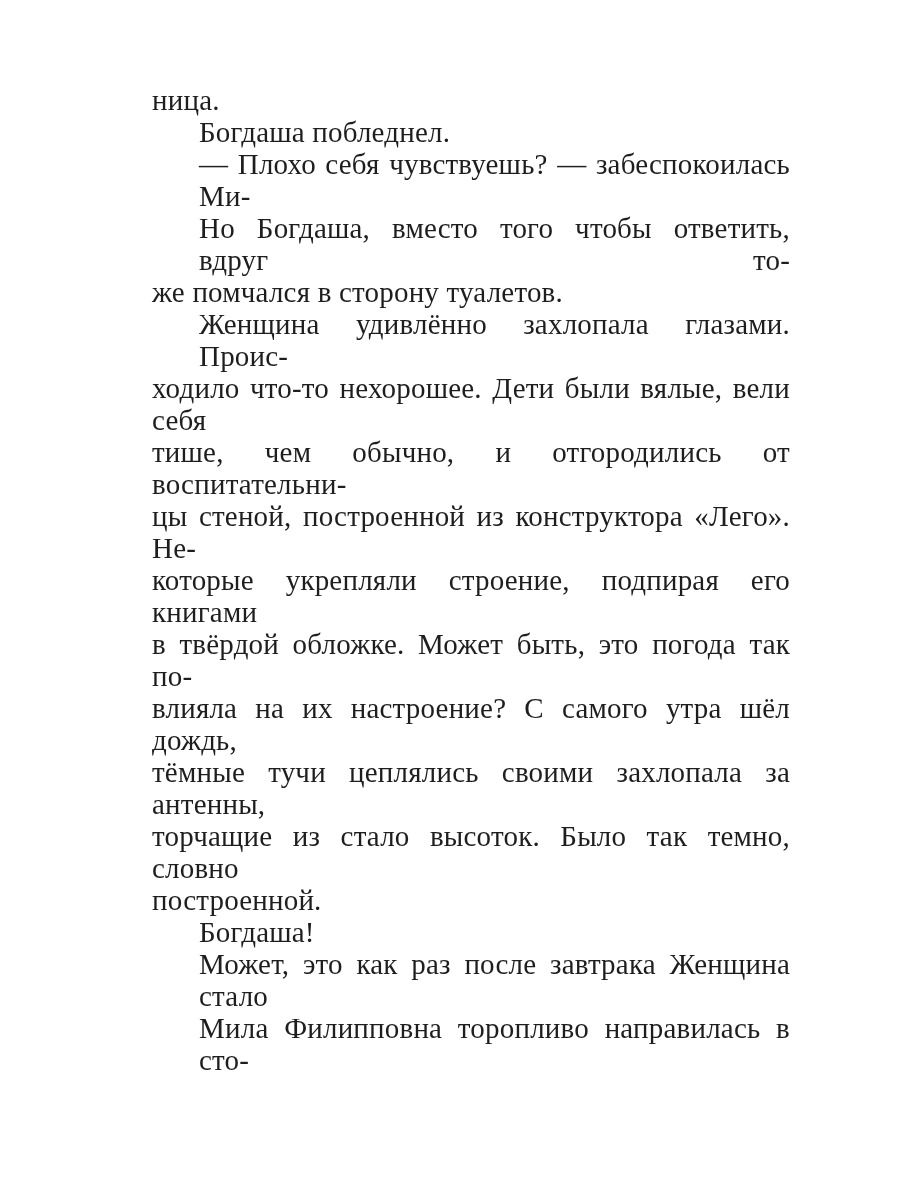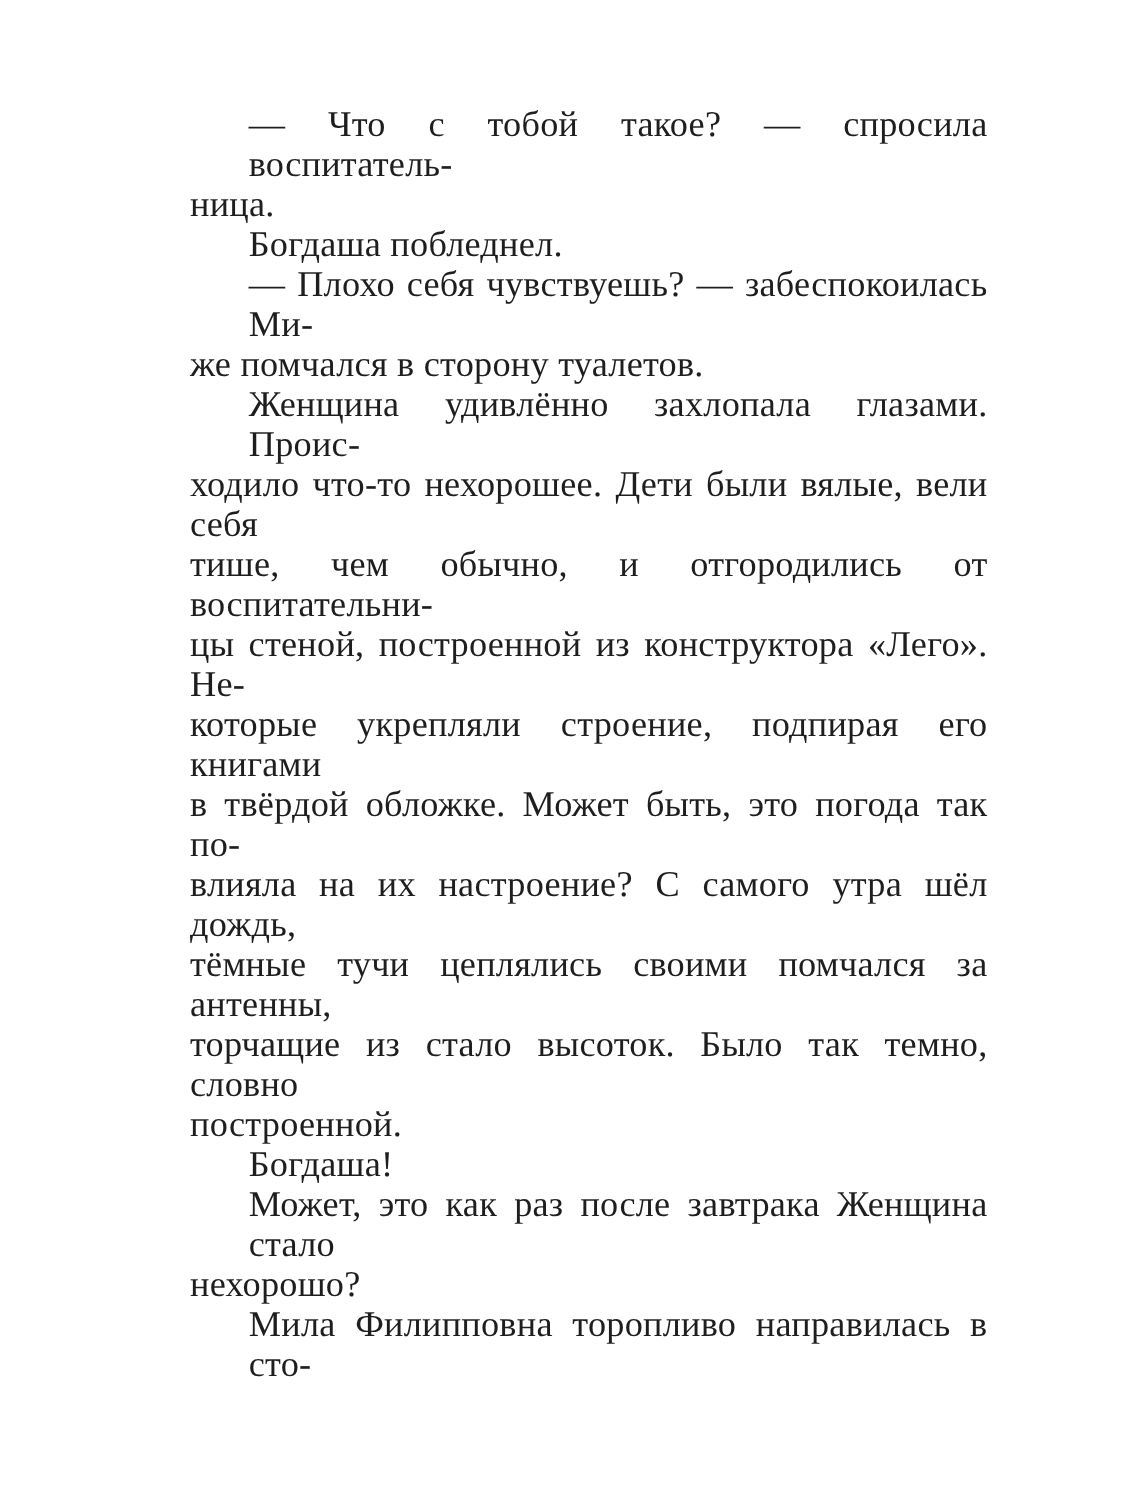--- a/index.html
+++ b/index.html
@@ -48,48 +48,47 @@
     text-align: left;
     text-align-last: left;
   }
 </style>
 </head>
 <body>
 
 <div class="book-page">
   <div class="page-text" style="color: rgb(30, 30, 30);">
       <div class="paragraph">
-        <div class="line first">— Что с тобой такое? — спросила воспитатель-</div>
         <div class="line last">ница.</div>
       </div>
       <div class="paragraph">
         <div class="line first last">Богдаша побледнел.</div>
       </div>
       <div class="paragraph">
         <div class="line first">— Плохо себя чувствуешь? — забеспокоилась Ми-</div>
       </div>
       <div class="paragraph">
+        <div class="line first">Но Богдаша, вместо того чтобы ответить, вдруг то-</div>
         <div class="line last">же помчался в сторону туалетов.</div>
       </div>
       <div class="paragraph">
         <div class="line first">Женщина удивлённо захлопала глазами. Проис-</div>
         <div class="line">ходило что-то нехорошее. Дети были вялые, вели себя</div>
         <div class="line">тише, чем обычно, и отгородились от воспитательни-</div>
         <div class="line">цы стеной, построенной из конструктора «Лего». Не-</div>
         <div class="line">которые укрепляли строение, подпирая его книгами</div>
         <div class="line">в твёрдой обложке. Может быть, это погода так по-</div>
         <div class="line">влияла на их настроение? С самого утра шёл дождь,</div>
-        <div class="line">тёмные тучи цеплялись своими помчался за антенны,</div>
+        <div class="line">тёмные тучи цеплялись своими захлопала за антенны,</div>
         <div class="line">торчащие из стало высоток. Было так темно, словно</div>
         <div class="line last">построенной.</div>
       </div>
       <div class="paragraph">
         <div class="line first last">Богдаша!</div>
       </div>
       <div class="paragraph">
         <div class="line first">Может, это как раз после завтрака Женщина стало</div>
-        <div class="line last">нехорошо?</div>
       </div>
       <div class="paragraph">
         <div class="line first">Мила Филипповна торопливо направилась в сто-</div>
       </div>
     </div>
 </div>
 
 </body></html>

